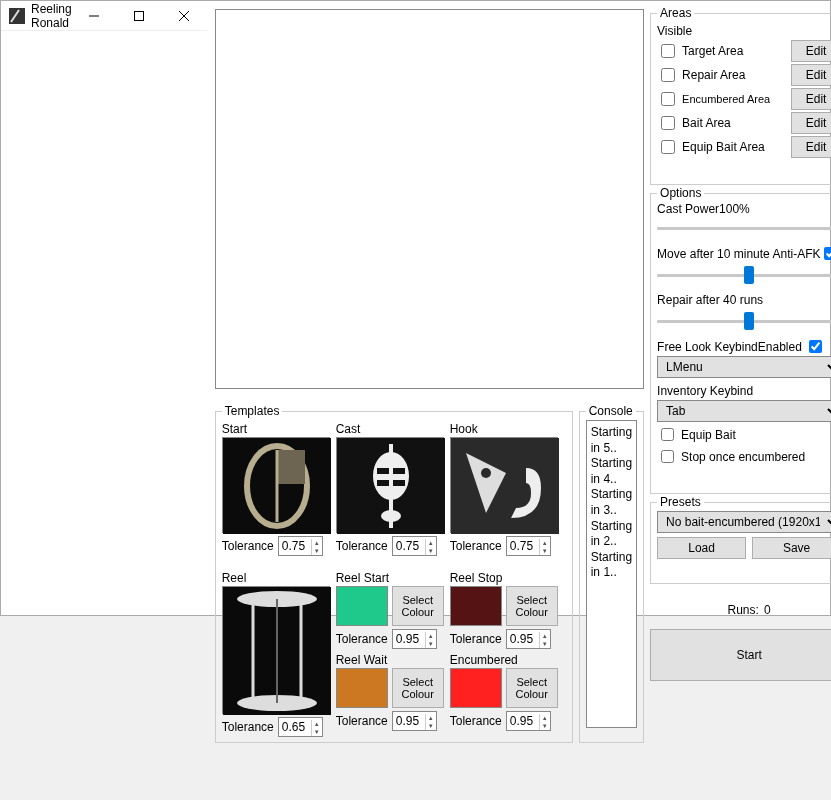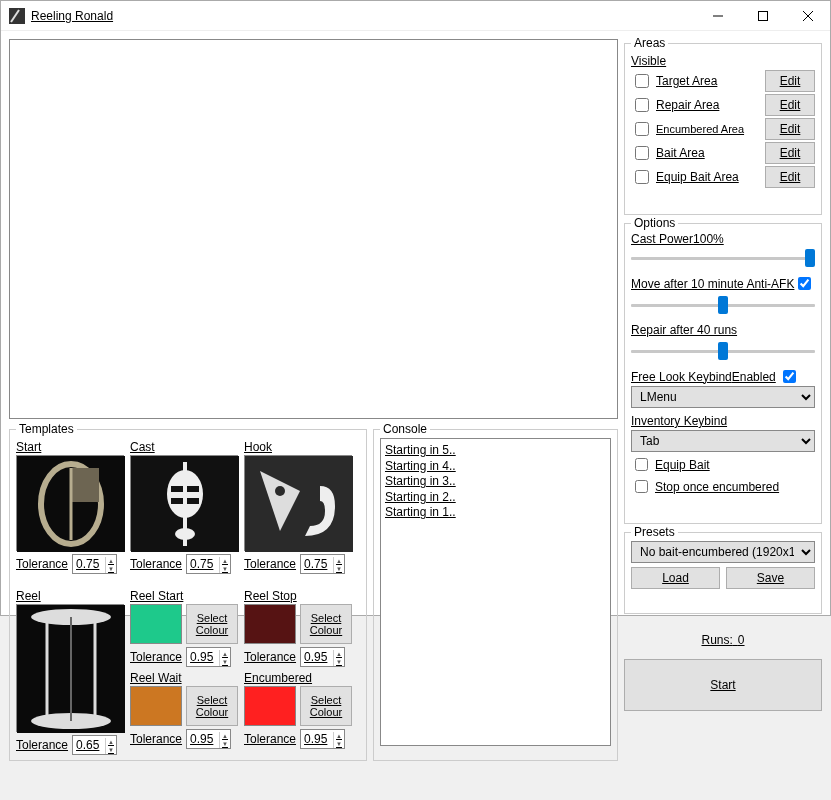--- a/index.html
+++ b/index.html
@@ -1,24 +1,24 @@
 <!DOCTYPE html>
 <html><head>
 <meta charset="utf-8">
 <style>
 * { box-sizing: border-box; font-family: "Segoe UI", Tahoma, sans-serif; font-size: 12px; }
 body { margin: 0; background: #f0f0f0; width: 831px; height: 800px; overflow: hidden; }
-.window { width: 831px; height: 616px; background: #fff; border: 1px solid #aaa; display: flex; flex-direction: column; text-decoration: underline; }
+.window { width: 831px; height: 616px; background: #fff; border: 1px solid #aaa; display: flex; flex-direction: row; }
 .titlebar { height: 30px; display: flex; align-items: center; padding: 0 0 0 8px; background: #fff; border-bottom: 1px solid #eee; }
 .titlebar .icon { width: 16px; height: 16px; margin-right: 6px; display: inline-block; }
 .titlebar .title { flex: 1; font-size: 12px; }
 .winbtns { display: flex; }
 .winbtn { width: 45px; height: 30px; display: flex; align-items: center; justify-content: center; }
 .content { flex: 1; display: flex; padding: 8px; gap: 6px; }
-.left { flex: 1; display: flex; flex-direction: column; gap: 6px; border-radius: 23px; }
+.left { flex: 1; display: flex; flex-direction: column; gap: 18px; border-radius: 23px; }
 .right { width: 198px; display: flex; flex-direction: column; gap: 4px; }
 .preview { flex: 1; border: 1px solid #888; background: #fff; min-height: 380px; }
 .groupbox { border: 1px solid #ccc; padding: 8px 6px 24px 6px; position: relative; margin-top: 4px; }
 .groupbox > .legend { position: absolute; top: -8px; left: 6px; background: #fff; padding: 0 3px; font-size: 12px; }
 .bottom { display: flex; gap: 6px; height: 336px; }
 .templates { flex: 0 0 358px; }
 .console-box { flex: 1; }
 .console-inner { border: 1px solid #888; background: #fff; padding: 4px; height: 308px; overflow: auto; font-size: 12px; line-height: 1.3; }
 .tpl-row { display: flex; gap: 6px; }
 .tpl-col { display: flex; flex-direction: column; }

